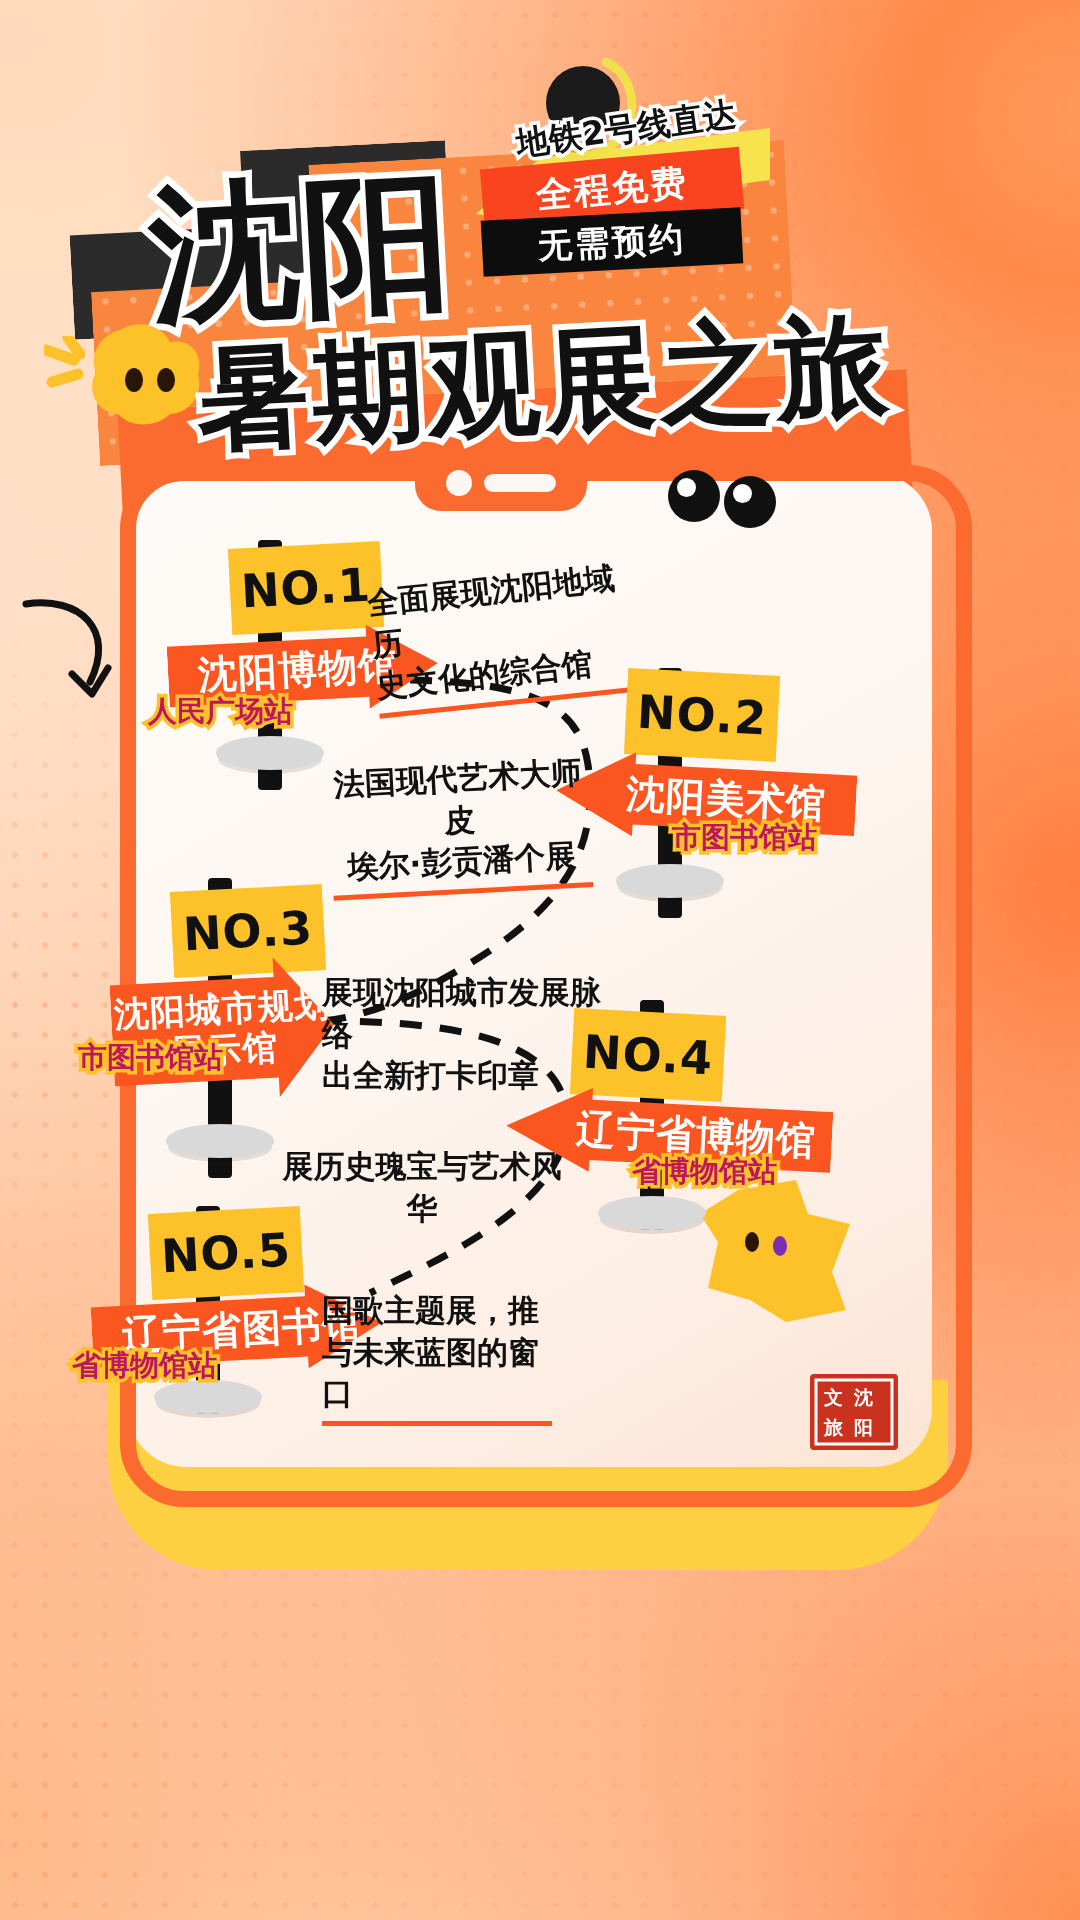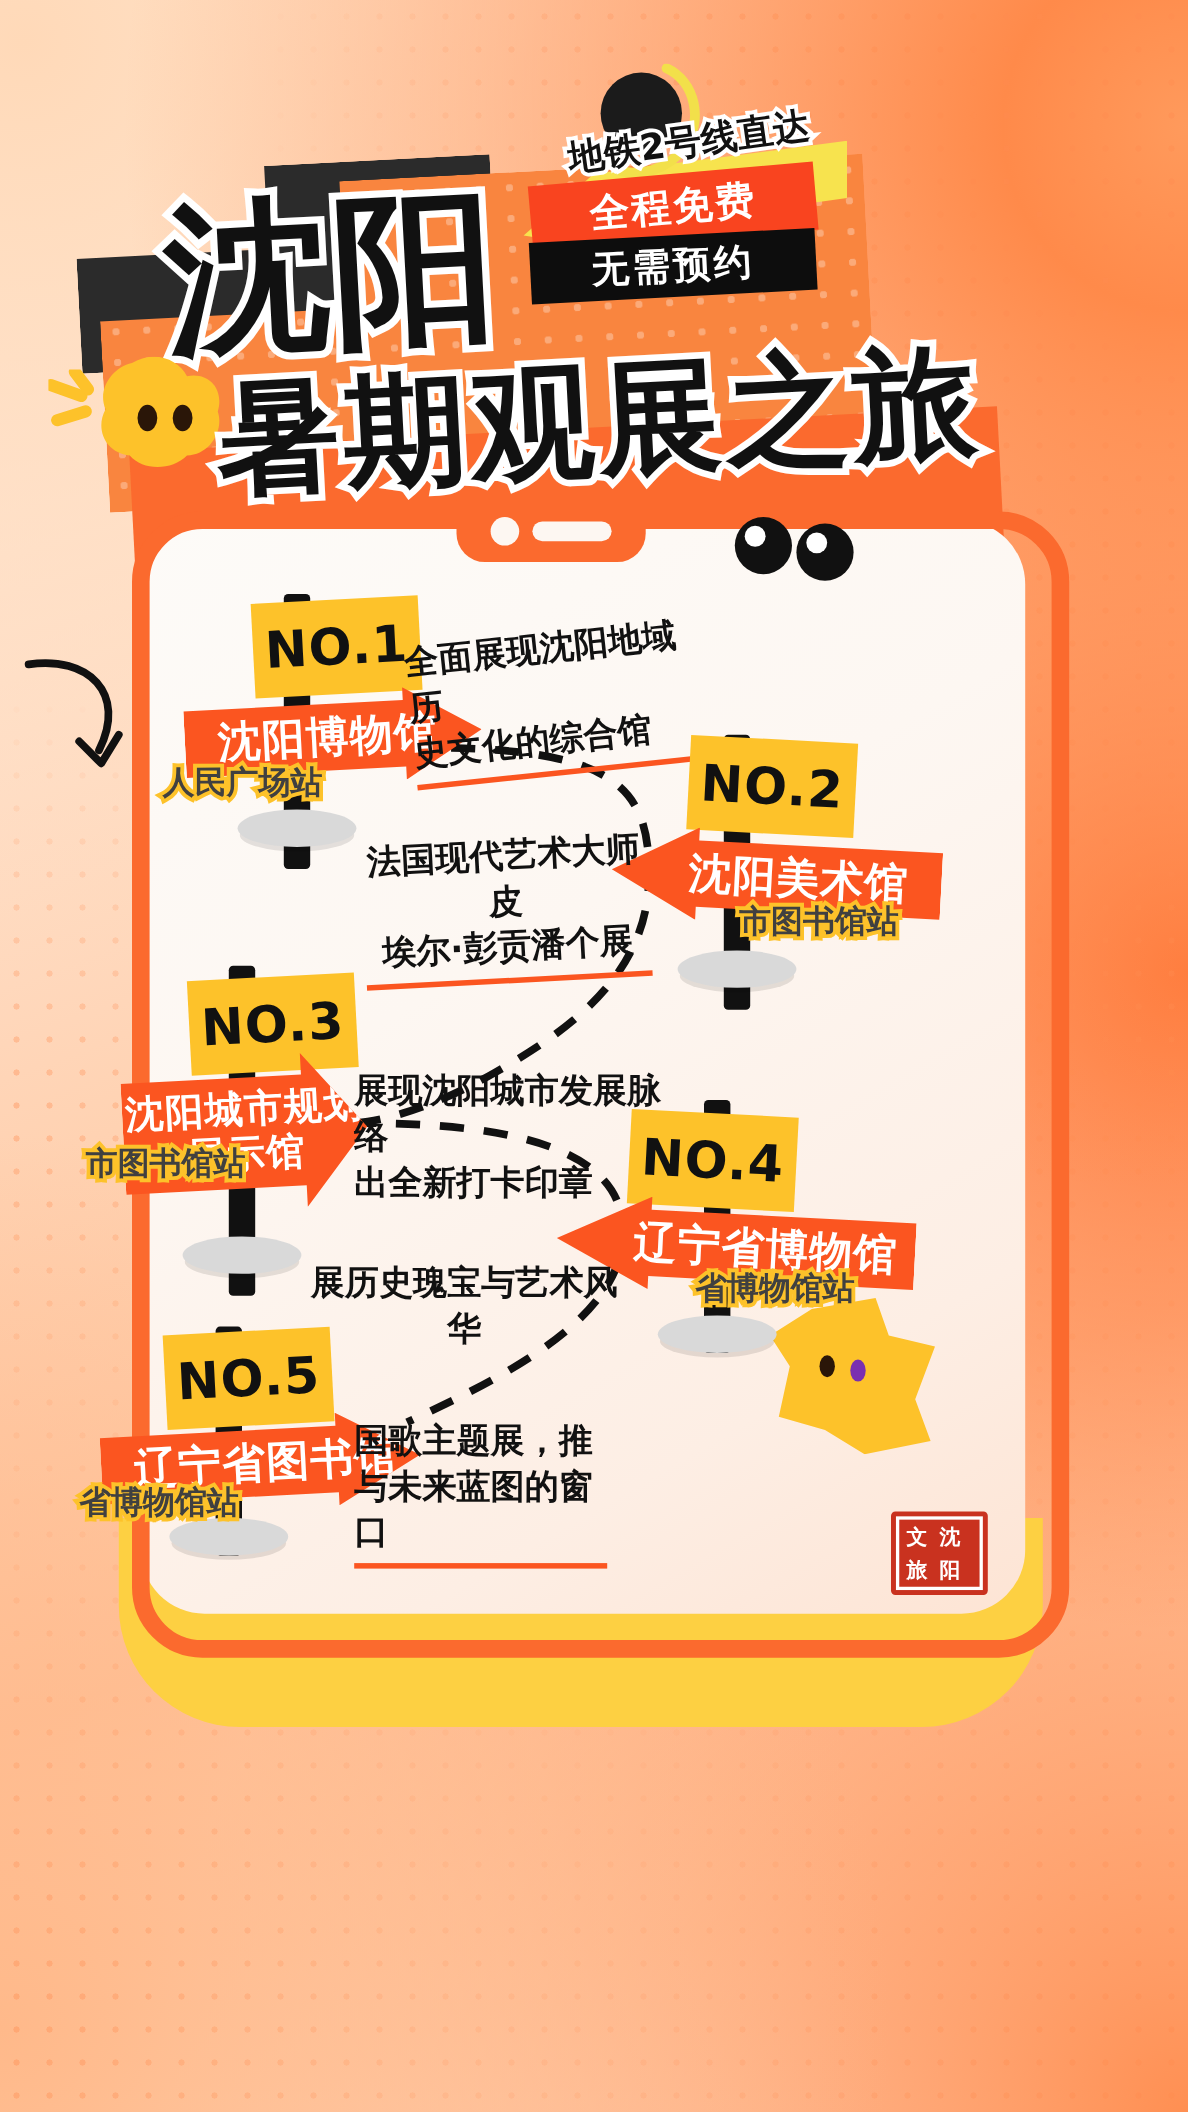--- a/index.html
+++ b/index.html
@@ -163,21 +163,21 @@
   .arrow-sign.right{
     padding-left:30px;
     clip-path:polygon(0% 14%, 74% 14%, 74% 0%, 100% 50%, 74% 100%, 74% 86%, 0% 86%);
   }
   .arrow-sign.left{
     padding-left:70px;
     clip-path:polygon(26% 14%, 100% 14%, 100% 86%, 26% 86%, 26% 100%, 0% 50%, 26% 0%);
   }
   .arrow-sign.tall{height:140px;flex-direction:column;justify-content:center;line-height:1.18;}
   .station{
-    position:absolute;color:#404040;font-size:29px;font-weight:800;
+    position:absolute;color:#be185d;font-size:29px;font-weight:800;
     -webkit-text-stroke:7px #fdc22a;paint-order:stroke fill;
     font-family:"DejaVu Sans","Liberation Sans",sans-serif;white-space:nowrap;
   }
   .desc{
     position:absolute;color:#111;font-size:31px;font-weight:700;line-height:1.34;
     font-family:"DejaVu Sans","Liberation Sans",sans-serif;
   }
   .desc u{
     display:block;height:5px;background:#fb5520;border:0;margin-top:6px;
   }

